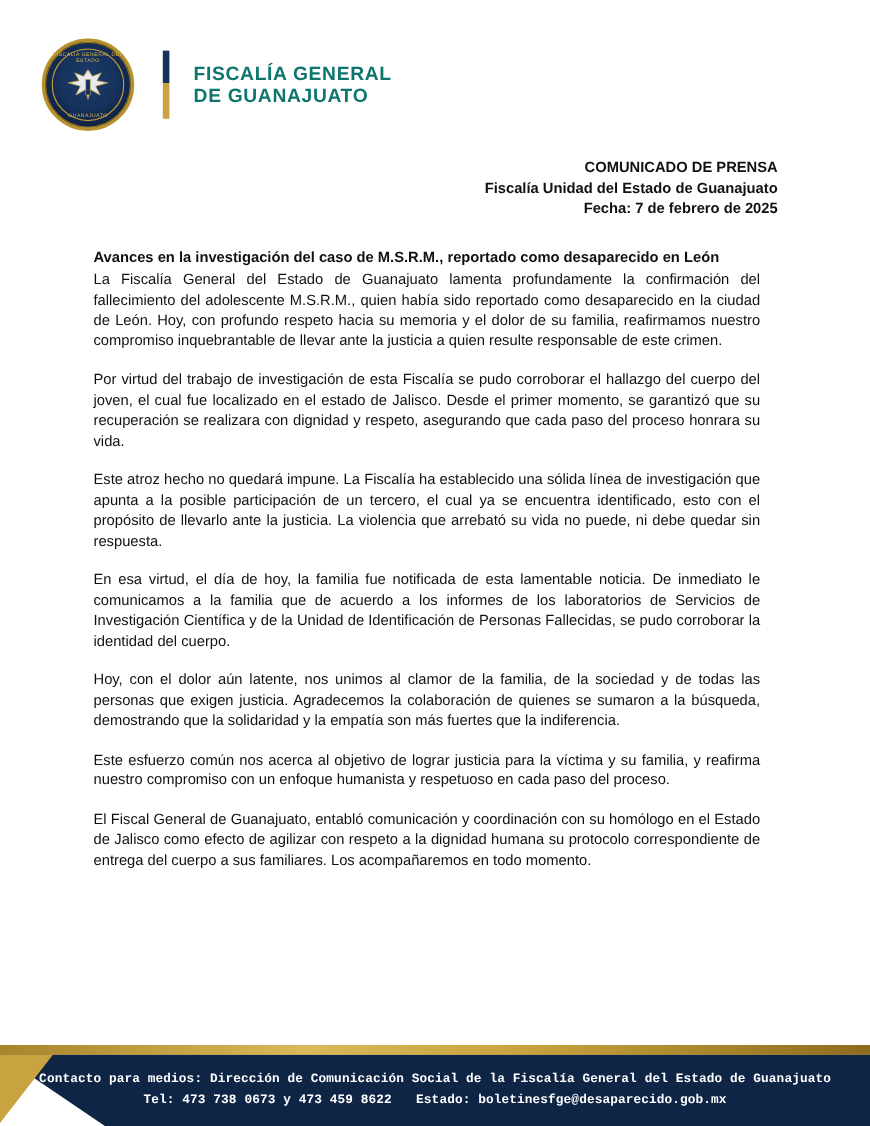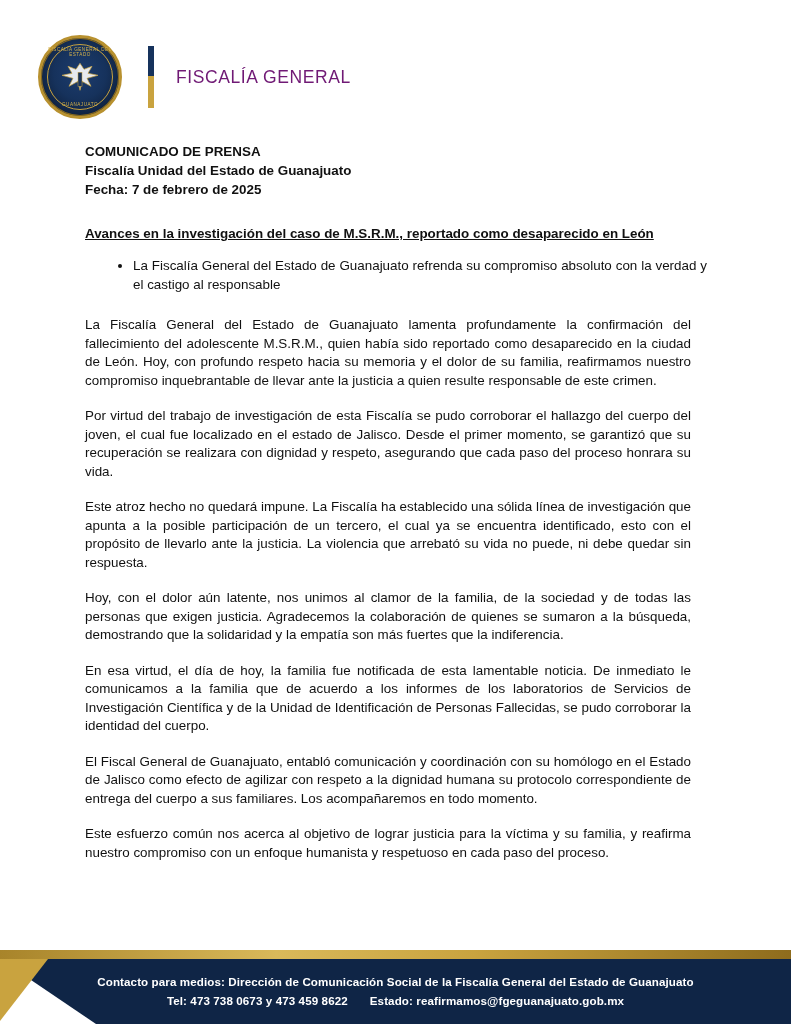--- a/index.html
+++ b/index.html
@@ -76,45 +76,44 @@
   }
   .header-titles {
     display: flex;
     flex-direction: column;
     justify-content: center;
     line-height: 1.16;
   }
   .header-titles div {
     font-size: 17.5px;
     letter-spacing: 0.6px;
-    color: #701a75;
-    font-weight: 400;
+    color: #0f766e;
+    font-weight: 700;
   }
 
   
   .content {
     position: absolute;
     top: 142px;
     left: 85px;
     width: 622px;
     font-size: 13.4px;
     line-height: 1.36;
     text-align: justify;
   }
   .meta {
     font-weight: bold;
     line-height: 1.42;
     margin-bottom: 26px;
-    text-align: left;
+    text-align: right;
   }
   .doc-title {
     font-weight: bold;
-    margin-bottom: 14px;
-    text-align: justify;
-    text-decoration: underline;
+    margin-bottom: 2px;
+    text-align: justify;
   }
   ul.bullets {
     margin: 0 0 22px 0;
     padding-left: 48px;
   }
   ul.bullets li {
     margin: 0;
     line-height: 1.38;
     text-align: justify;
   }
@@ -169,73 +168,72 @@
     height: 65px;
     display: flex;
     flex-direction: column;
     align-items: center;
     justify-content: center;
     color: #ffffff;
     font-size: 11.6px;
     font-weight: bold;
     line-height: 1.6;
     letter-spacing: 0.1px;
+    font-family: Liberation Mono, monospace;
   }
   .footer-line2 { display: flex; gap: 22px; }
 </style>
 </head>
 <body>
 
 <div class="header">
   <div class="seal">
     <div class="seal-text-top">FISCALÍA GENERAL DEL ESTADO</div>
     <svg class="seal-eagle" viewBox="0 0 44 34">
       <path d="M22 4 L26 10 L34 7 L30 14 L40 16 L29 19 L33 27 L24 22 L22 31 L20 22 L11 27 L15 19 L4 16 L14 14 L10 7 L18 10 Z" fill="#e6e9ef" stroke="#c9a33f" stroke-width="0.7"></path>
       <rect x="20" y="13" width="4" height="14" fill="#16325c" stroke="#c9a33f" stroke-width="0.5"></rect>
     </svg>
     <div class="seal-text-bottom">GUANAJUATO</div>
   </div>
   <div class="header-divider"></div>
   <div class="header-titles">
     <div>FISCALÍA GENERAL</div>
+    <div>DE GUANAJUATO</div>
   </div>
 </div>
 
 <div class="content">
 
   <div class="meta">
     <div>COMUNICADO DE PRENSA</div>
     <div>Fiscalía Unidad del Estado de Guanajuato</div>
     <div>Fecha: 7 de febrero de 2025</div>
   </div>
 
   <div class="doc-title">Avances en la investigación del caso de M.S.R.M., reportado como desaparecido en León</div>
 
-  <ul class="bullets">
-    <li>La Fiscalía General del Estado de Guanajuato refrenda su compromiso absoluto con la verdad y el castigo al responsable</li>
-  </ul>
 
   <p class="para">La Fiscalía General del Estado de Guanajuato lamenta profundamente la confirmación del fallecimiento del adolescente M.S.R.M., quien había sido reportado como desaparecido en la ciudad de León. Hoy, con profundo respeto hacia su memoria y el dolor de su familia, reafirmamos nuestro compromiso inquebrantable de llevar ante la justicia a quien resulte responsable de este crimen.</p>
   <p class="para">Por virtud del trabajo de investigación de esta Fiscalía se pudo corroborar el hallazgo del cuerpo del joven, el cual fue localizado en el estado de Jalisco. Desde el primer momento, se garantizó que su recuperación se realizara con dignidad y respeto, asegurando que cada paso del proceso honrara su vida.</p>
   <p class="para">Este atroz hecho no quedará impune. La Fiscalía ha establecido una sólida línea de investigación que apunta a la posible participación de un tercero, el cual ya se encuentra identificado, esto con el propósito de llevarlo ante la justicia. La violencia que arrebató su vida no puede, ni debe quedar sin respuesta.</p>
+  <p class="para">En esa virtud, el día de hoy, la familia fue notificada de esta lamentable noticia. De inmediato le comunicamos a la familia que de acuerdo a los informes de los laboratorios de Servicios de Investigación Científica y de la Unidad de Identificación de Personas Fallecidas, se pudo corroborar la identidad del cuerpo.</p>
   <p class="para">Hoy, con el dolor aún latente, nos unimos al clamor de la familia, de la sociedad y de todas las personas que exigen justicia. Agradecemos la colaboración de quienes se sumaron a la búsqueda, demostrando que la solidaridad y la empatía son más fuertes que la indiferencia.</p>
-  <p class="para">En esa virtud, el día de hoy, la familia fue notificada de esta lamentable noticia. De inmediato le comunicamos a la familia que de acuerdo a los informes de los laboratorios de Servicios de Investigación Científica y de la Unidad de Identificación de Personas Fallecidas, se pudo corroborar la identidad del cuerpo.</p>
+  <p class="para">Este esfuerzo común nos acerca al objetivo de lograr justicia para la víctima y su familia, y reafirma nuestro compromiso con un enfoque humanista y respetuoso en cada paso del proceso.</p>
   <p class="para">El Fiscal General de Guanajuato, entabló comunicación y coordinación con su homólogo en el Estado de Jalisco como efecto de agilizar con respeto a la dignidad humana su protocolo correspondiente de entrega del cuerpo a sus familiares. Los acompañaremos en todo momento.</p>
-  <p class="para">Este esfuerzo común nos acerca al objetivo de lograr justicia para la víctima y su familia, y reafirma nuestro compromiso con un enfoque humanista y respetuoso en cada paso del proceso.</p>
 
 </div>
 
 <div class="footer">
   <div class="footer-gold"></div>
   <div class="footer-bar"></div>
   <div class="footer-angle"></div>
   <div class="footer-angle-gold"></div>
   <div class="footer-text">
     <div>Contacto para medios: Dirección de Comunicación Social de la Fiscalía General del Estado de Guanajuato</div>
     <div class="footer-line2">
       <span>Tel: 473 738 0673 y 473 459 8622</span>
       <span>
         <span>Estado:</span>
-        <span>reafirmamos@fgeguanajuato.gob.mx</span>
+        <span>boletinesfge@desaparecido.gob.mx</span>
       </span>
     </div>
   </div>
 </div>
 
 </body></html>

